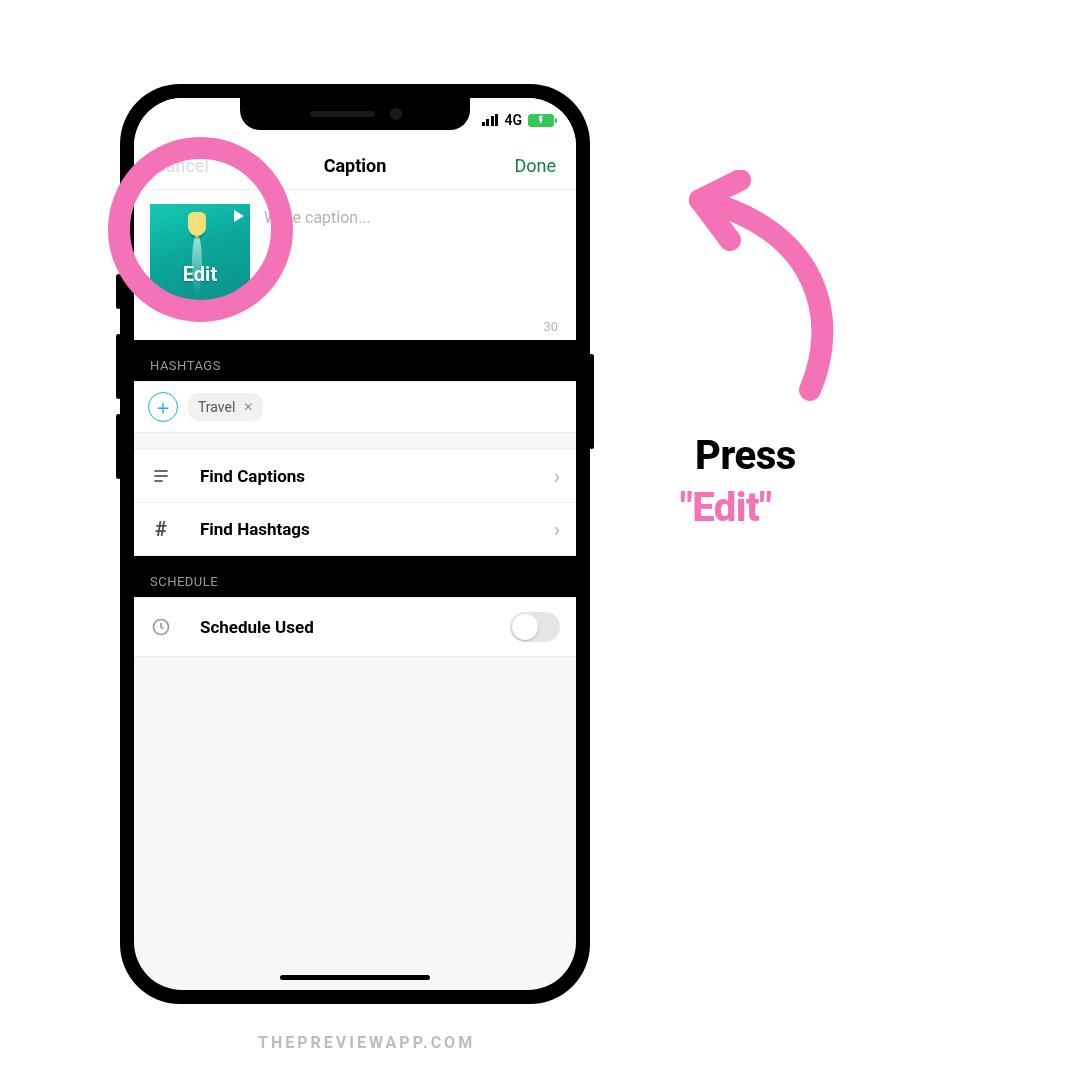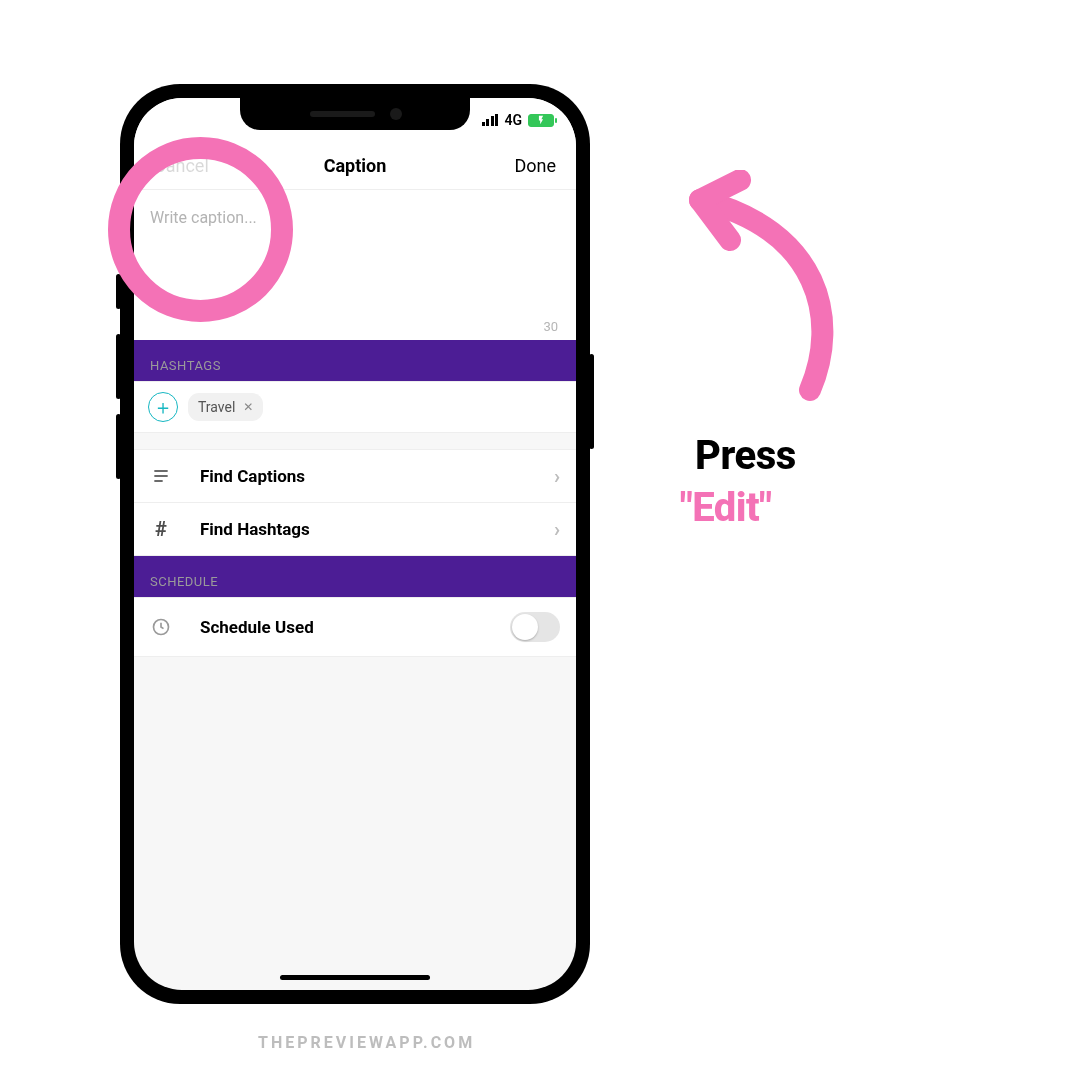--- a/index.html
+++ b/index.html
@@ -113,21 +113,21 @@
     background: #fff;
     display: flex;
     align-items: center;
     justify-content: space-between;
     padding: 0 20px;
     border-bottom: 1px solid #eee;
     font-size: 18px;
   }
   .nav-header .cancel { color:#000; font-weight:400; width:80px; text-align:left;}
   .nav-header .title { font-weight:700; color:#000; flex:1; text-align:center;}
-  .nav-header .done { color:#000000; font-weight:400; width:80px; text-align:right;}
+  .nav-header .done { color:#15803d; font-weight:400; width:80px; text-align:right;}
 
   
   .caption-area {
     background:#fff;
     padding: 14px 16px 10px 16px;
     display:flex;
     gap:14px;
     position:relative;
     min-height:150px;
   }
@@ -171,21 +171,21 @@
     position:absolute; right:18px; bottom:6px;
     color:#b6b6b6; font-size:13px;
   }
 
   
   .section-header {
     padding: 18px 16px 8px 16px;
     color:#9a9a9a;
     font-size:13px;
     letter-spacing:.5px;
-    background:#4c1d95;
+    background:#000000;
   }
 
   
   .tabs {
     display:flex;
     background:#fff;
     border-top:1px solid #eee;
   }
   .tab {
     flex:1; text-align:center;
@@ -332,20 +332,26 @@
       </div>
     </div>
 
     <div class="nav-header">
       <span class="cancel" style="opacity:.15; overflow:hidden;">Cancel</span>
       <span class="title">Caption</span>
       <span class="done">Done</span>
     </div>
 
     <div class="caption-area">
+      <div class="thumb">
+        <div class="trail"></div>
+        <div class="boat"></div>
+        <div class="play"></div>
+        <div class="edit-label">Edit</div>
+      </div>
       <div class="caption-input">Write caption...</div>
       <div class="caption-counter">30</div>
     </div>
 
     <div class="section-header">HASHTAGS</div>
 
 
     <div class="groups-row">
       <div class="add-btn">＋</div>
       <div class="chip">

